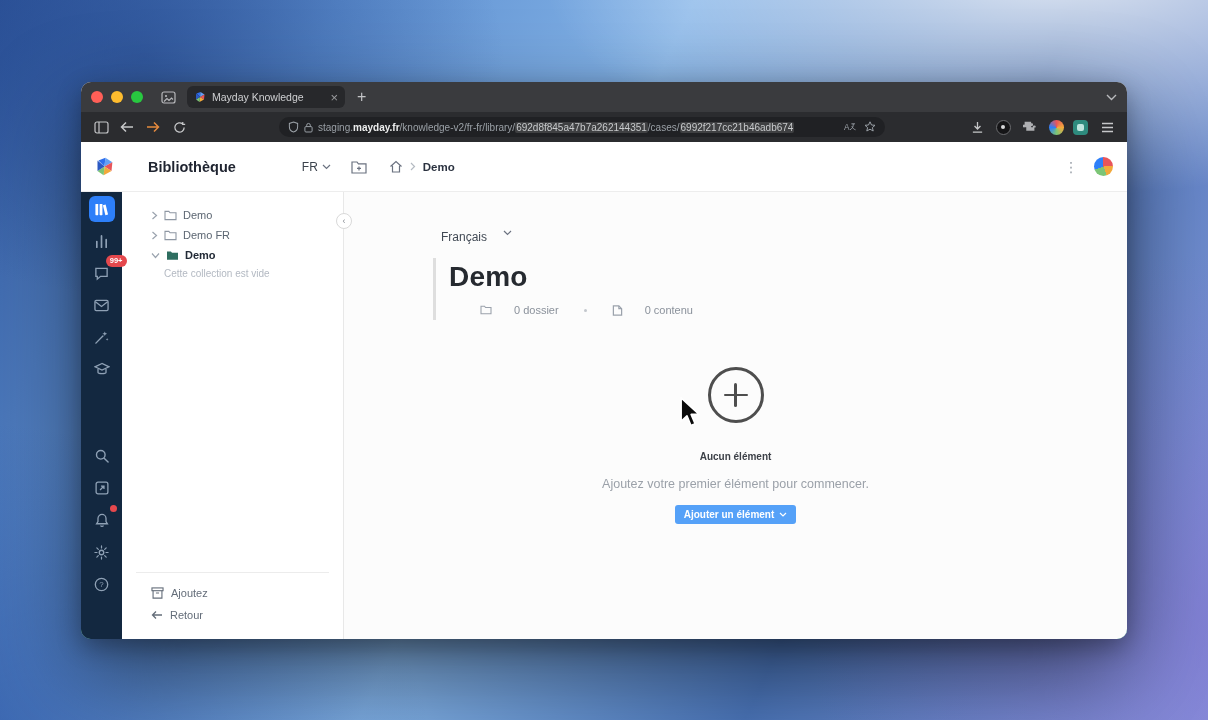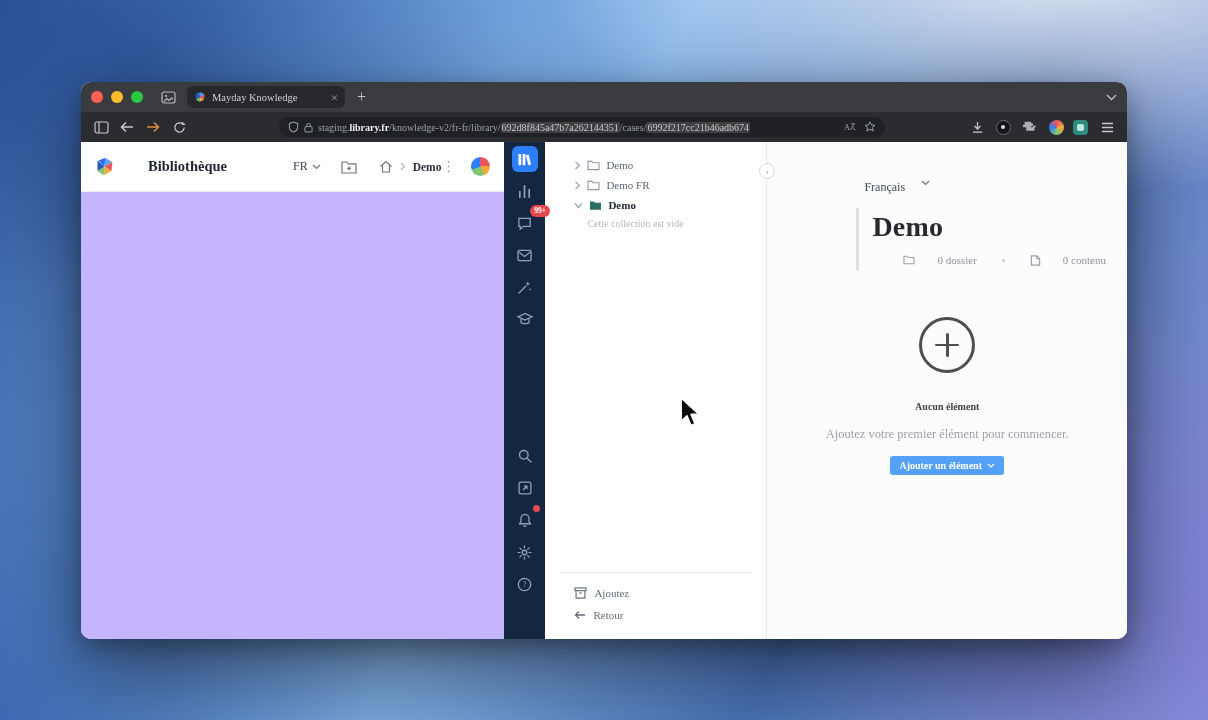--- a/index.html
+++ b/index.html
@@ -6,21 +6,20 @@
   body { font-family: "Liberation Sans", sans-serif; }
 
   .screen {
     position: relative; width: 1208px; height: 720px; overflow: hidden;
     background:
       radial-gradient(950px 420px at 88% -5%, rgba(255,255,255,.85), rgba(255,255,255,0) 55%),
       radial-gradient(700px 620px at 103% 88%, rgba(124,104,205,.55), rgba(124,104,205,0) 62%),
       radial-gradient(820px 560px at -5% 105%, rgba(36,76,156,.65), rgba(36,76,156,0) 60%),
       radial-gradient(600px 400px at 12% 8%, rgba(26,60,130,.5), rgba(26,60,130,0) 60%),
       linear-gradient(115deg, #31589e 0%, #5d8ecf 22%, #84b4e8 45%, #4a74b8 70%, #8d9fe0 100%);
-    font-family: Liberation Serif, serif;
   }
 
   
   .window {
     position: absolute; left: 81px; top: 82px; width: 1046px; height: 557px;
     border-radius: 10px; overflow: hidden; display: flex; flex-direction: column;
     box-shadow: 0 35px 90px rgba(0,0,0,.5), 0 8px 24px rgba(0,0,0,.3);
     background: #fff;
   }
 
@@ -57,21 +56,21 @@
   .url-text .hl { background: rgba(255,255,255,.14); border-radius: 2px; padding: 0 1px; color: #c8cacc; }
   .url-right { display: flex; gap: 8px; margin-left: auto; color: #9aa0a6; align-items: center; flex: 0 0 auto; }
   .tb-right { display: flex; align-items: center; gap: 9px; margin-left: auto; }
   .avatar-sm { width: 15px; height: 15px; border-radius: 50%; background: conic-gradient(#e8555a, #f2a93b, #7cc576, #2d7ff9, #e8555a); }
   .ws-icon { width: 15px; height: 15px; border-radius: 4px; background: #2e8b7e; position: relative; }
   .ws-icon::after { content:""; position:absolute; inset: 4px; border-radius: 2px; background: #bfe6df; }
   .ext-circle { width: 15px; height: 15px; border-radius: 50%; background: #151517; border: 1.5px solid #6a6b6e; position: relative; }
   .ext-circle::after { content:""; position:absolute; left:4px; top:4px; width:4px; height:4px; border-radius:50%; background:#d7d8da; }
 
   
-  .app { flex: 1; display: flex; flex-direction: row; background: #c4b5fd; min-height: 0; }
+  .app { flex: 1; display: flex; flex-direction: column; background: #0f766e; min-height: 0; }
   .app-header {
     height: 50px; flex: 0 0 50px; display: flex; align-items: center;
     padding: 0 14px 0 13px; border-bottom: 1px solid #ededed; background: #fff;
   }
   .logo { width: 21px; height: 21px; flex: 0 0 auto; }
   .app-title { font-size: 14.5px; font-weight: 700; color: #1f2430; margin-left: 33px; }
   .lang-select { display: flex; align-items: center; gap: 4px; margin-left: 66px; font-size: 12px; color: #3c434d; }
   .hdr-icon { display: flex; align-items: center; color: #6b7280; margin-left: 20px; }
   .crumb { display: flex; align-items: center; gap: 7px; margin-left: 22px; color: #6b7280; }
   .crumb-label { font-size: 11.5px; font-weight: 700; color: #2b3240; }
@@ -214,21 +213,21 @@
           <svg width="11" height="12" viewBox="0 0 12 13">
               <path d="M6 1 10.5 2.6v3.6c0 3-1.9 5-4.5 5.8-2.6-.8-4.5-2.8-4.5-5.8V2.6z" fill="none" stroke="currentColor" stroke-width="1.1"></path>
             </svg>
         </span>
         <span class="mini">
           <svg width="9" height="11" viewBox="0 0 10 12">
               <rect x="1" y="5" width="8" height="6" rx="1.2" fill="none" stroke="currentColor" stroke-width="1.1"></rect>
               <path d="M3 5V3.5a2 2 0 0 1 4 0V5" fill="none" stroke="currentColor" stroke-width="1.1"></path>
             </svg>
         </span>
-        <span class="url-text"><span>staging.</span><span class="domain">library.fr</span><span>/knowledge-v2/fr-fr/library/</span><span class="hl">692d8f845a47b7a262144351</span><span>/cases/</span><span class="hl">6992f217cc21b46adb674</span></span>
+        <span class="url-text"><span>staging.</span><span class="domain">mayday.fr</span><span>/knowledge-v2/fr-fr/library/</span><span class="hl">692d8f845a47b7a262144351</span><span>/cases/</span><span class="hl">6992f217cc21b46adb674</span></span>
         <span class="url-right">
           <span class="mini">
             <svg width="12" height="11" viewBox="0 0 13 12">
                 <text x="0" y="9" font-size="9" fill="currentColor" font-family="inherit">A</text>
                 <path d="M8 2h4M10 2v1.5c0 2-1.5 4-3.5 5M8.5 4.5c.8 2 2.3 3.6 4 4" fill="none" stroke="currentColor" stroke-width="1"></path>
               </svg>
           </span>
           <span class="mini">
             <svg width="12" height="12" viewBox="0 0 12 12">
                 <path d="M6 .8 7.5 4l3.5.3-2.6 2.3.8 3.4L6 8.2 2.8 10l.8-3.4L1 4.3 4.5 4z" fill="none" stroke="currentColor" stroke-width="1"></path>

